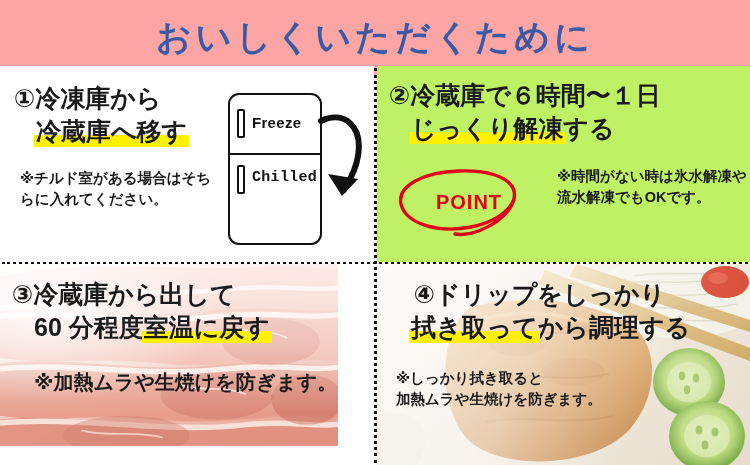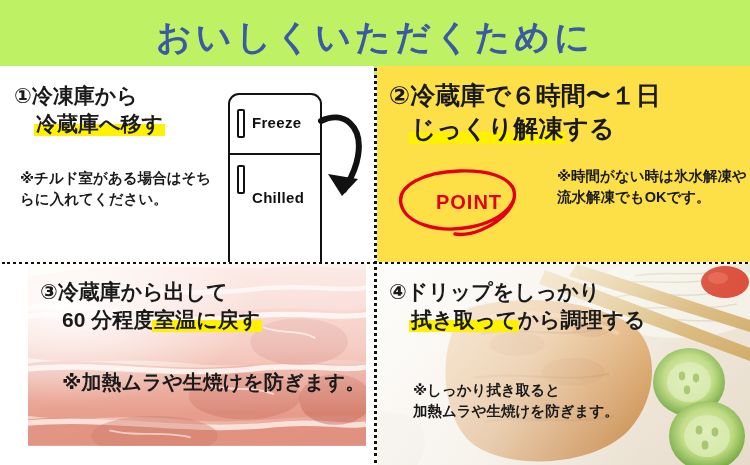--- a/index.html
+++ b/index.html
@@ -12,21 +12,21 @@
   #infographic {
     position: relative;
     width: 750px; height: 465px;
     background: #ffffff;
   }
 
   
   #header-band {
     position: absolute; left: 0; top: 0;
     width: 750px; height: 76px;
-    background: #bef264;
+    background: #fca5a5;
     display: flex; align-items: center; justify-content: center;
   }
   #header-title {
     color: #3b5aa6;
     font-size: 35px;
     font-weight: bold;
     letter-spacing: 4px;
     white-space: nowrap;
     transform: translateY(-1px);
   }
@@ -41,31 +41,31 @@
   #divider-horizontal {
     position: absolute;
     left: 2px; top: 261px;
     width: 746px; height: 0;
     border-top: 3px dotted #111111;
   }
 
   
   .panel { position: absolute; overflow: hidden; }
   #panel-1 { left: 0;   top: 66px;  width: 374px; height: 196px; background:#fff; }
-  #panel-2 { left: 377px; top: 66px;  width: 373px; height: 196px; background:#fde047; }
-  #panel-3 { left: 0;   top: 264px; width: 338px; height: 201px; margin-left: 28px; }
+  #panel-2 { left: 377px; top: 66px;  width: 373px; height: 196px; background:#bef264; }
+  #panel-3 { left: 0;   top: 264px; width: 338px; height: 201px; }
   #panel-4 { left: 377px; top: 264px; width: 373px; height: 201px; }
 
   .panel-content { position: relative; z-index: 3; }
 
   
   .headline {
     color: #1a1a1a;
     font-weight: bold;
-    font-size: 21px;
+    font-size: 25px;
     line-height: 1.32;
     white-space: nowrap;
   }
   .headline .l1 { display: block; }
   .headline .l2 { display: block; }
   .indent { padding-left: 22px; }
 
   
   .hl {
     position: relative;
@@ -90,21 +90,21 @@
     line-height: 1.42;
   }
 
   
   #p1-head { position: absolute; left: 14px; top: 16px; }
   #p1-note { position: absolute; left: 20px; top: 102px; width: 195px; }
 
   
   #fridge-illustration {
     position: absolute; left: 228px; top: 27px;
-    width: 94px; height: 192px;
+    width: 94px; height: 152px;
   }
   #fridge-body {
     position: absolute; inset: 0;
     border: 2.5px solid #111;
     border-radius: 11px;
     background: #fff;
   }
   #fridge-divider {
     position: absolute; left: 0; top: 60px;
     width: 100%; height: 0;
@@ -118,21 +118,21 @@
     background: #fff;
   }
   #handle-freeze  { top: 16px; }
   #handle-chilled { top: 72px; }
   .fridge-label {
     position: absolute; left: 24px;
     font-size: 15px; font-weight: bold;
     color: #111; letter-spacing: .3px;
   }
   #label-freeze  { top: 21px; }
-  #label-chilled { top: 96px; }
+  #label-chilled { top: 76px; font-family: Liberation Mono, monospace; }
 
   #fridge-arrow {
     position: absolute; left: 318px; top: 46px;
     width: 48px; height: 92px;
   }
 
   
   #p2-head { position: absolute; left: 12px; top: 13px; }
   #p2-head .headline { font-size: 25px; }
   #point-badge {
@@ -156,22 +156,22 @@
   #p3-note { position: absolute; left: 34px; top: 104px; }
   #p3-note .note { font-size: 20px; }
   #p3-scrim {
     position: absolute; left: 0; top: 0; width: 374px; height: 150px;
     background: linear-gradient(180deg, rgba(255,255,255,.72) 0%, rgba(255,255,255,.45) 55%, rgba(255,255,255,0) 100%);
     z-index: 2;
   }
 
   
   #photo-pork-cutlet { position: absolute; inset: 0; z-index: 0; background: #f3ece4; }
-  #p4-head { position: absolute; left: 12px; top: 14px; }
-  #p4-note { position: absolute; left: 36px; top: 104px; margin-top: 12px; }
+  #p4-head { position: absolute; left: 12px; top: 14px; text-align: center; }
+  #p4-note { position: absolute; left: 19px; top: 104px; }
   #p4-scrim {
     position: absolute; left: 0; top: 0; width: 373px; height: 201px;
     background: linear-gradient(115deg, rgba(255,255,255,.80) 0%, rgba(255,255,255,.55) 42%, rgba(255,255,255,.12) 72%, rgba(255,255,255,0) 100%);
     z-index: 2;
   }
 </style>
 </head>
 <body>
 
 <div id="infographic">

